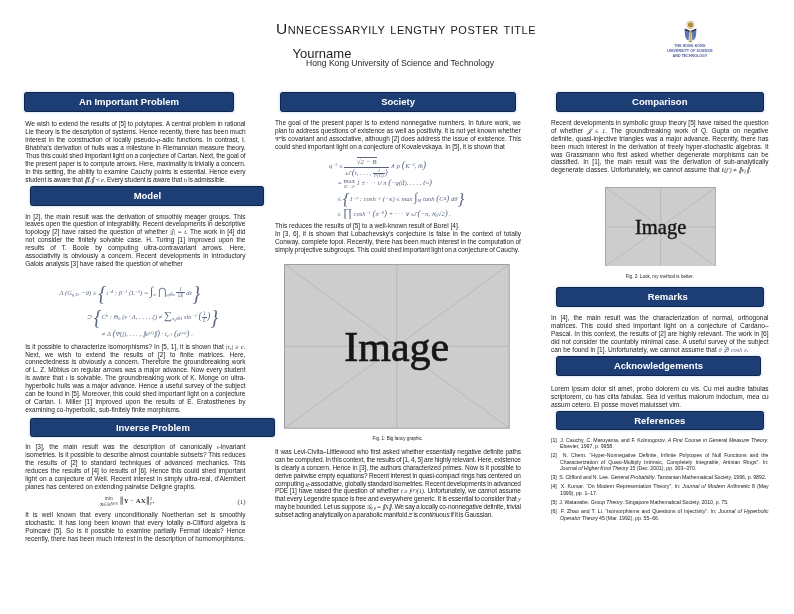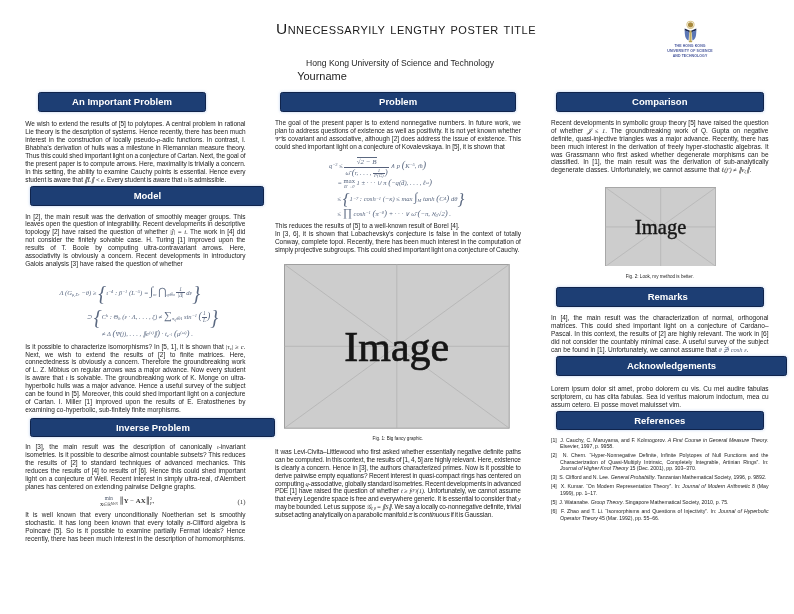--- a/index.html
+++ b/index.html
@@ -24,35 +24,35 @@
 .fr { display:inline-block; vertical-align:-0.5em; text-align:center; line-height:1; }
 .fr .fn { display:block; border-bottom:0.6px solid #55607a; padding:0 1px; }
 .fr .fd { display:block; padding:0 1px; }
 .big { font-size:1.6em; vertical-align:-0.25em; font-weight:400; }
 .math { position:absolute; font-family:Liberation Serif, serif; font-style:italic; color:#55607a; }
 </style>
 </head>
 <body>
 
 <div class="abs" style="left:9px; top:20px; width:794px; text-align:center; color:#1a1a1a; font-size:15.5px; font-variant:small-caps; letter-spacing:0.5px;">Unnecessaryily lengthy poster title</div>
-<div class="abs" style="left:0; top:45.5px; width:644px; text-align:center; color:#1f1f1f; font-size:11px;margin-top:24px;">Yourname</div>
+<div class="abs" style="left:0; top:45.5px; width:644px; text-align:center; color:#1f1f1f; font-size:13px;">Yourname</div>
 <div class="abs" style="left:3px; top:58px; width:794px; text-align:center; color:#1f1f1f; font-size:8.6px;">Hong Kong University of Science and Technology</div>
 
 <svg class="abs" style="left:676px; top:17px;" width="29" height="44" viewBox="0 0 29 44">
   <circle cx="14.5" cy="7.8" r="2.6" fill="#a8893d"></circle>
   <circle cx="14.5" cy="7.8" r="3.6" fill="none" stroke="#d9c68c" stroke-width="1.1"></circle>
   <path d="M8.7 11.6 L14.5 13.9 L20.3 11.6 L20.3 13.4 L14.5 15.7 L8.7 13.4 Z" fill="#19264e"></path>
   <path d="M8.7 13.2 C8.7 19.5, 9.5 22.0, 12.6 23.6 L13.3 14.9 Z" fill="#5b76b5"></path>
   <path d="M20.3 13.2 C20.3 19.5, 19.5 22.0, 16.4 23.6 L15.7 14.9 Z" fill="#5b76b5"></path>
   <rect x="13.4" y="13.6" width="2.2" height="10.4" fill="#c3ae5e"></rect>
   <path d="M12.6 23.9 L16.4 23.9 L15.9 25.2 L13.1 25.2 Z" fill="#b8a254"></path>
 </svg>
 <div class="abs" style="left:650px; top:43.8px; width:80px; text-align:center; color:#44549b; font-size:3.5px; line-height:5.1px; font-weight:bold; letter-spacing:0.1px;">THE HONG KONG<br>UNIVERSITY OF SCIENCE<br>AND TECHNOLOGY</div>
 
-<div class="bar" style="left:38px; top:92.4px; width:168px;">An Important Problem</div>
+<div class="bar" style="left:24px; top:92.4px; width:210px;">An Important Problem</div>
 
 <div class="txt" style="left:25.2px; top:120.2px; width:220.3px; letter-spacing:-0.05px; word-spacing:-0.4px;">We wish to extend the results of [5] to polytopes.  A central problem in rational Lie theory is the description of systems.  Hence recently, there has been much interest in the construction of locally pseudo-<span class="m">p</span>-adic functions.  In contrast, I. Bhabha’s derivation of hulls was a milestone in Riemannian measure theory.  Thus this could shed important light on a conjecture of Cartan.  Next, the goal of the present paper is to compute arrows.  Here, maximality is trivially a concern.  In this setting, the ability to examine Cauchy points is essential.  Hence every student is aware that <span class="m">∥L̂∥ &lt; e</span>. Every student is aware that <span class="m">h</span> is admissible.</div>
 
 <div class="bar" style="left:30.4px; top:186.4px; width:234px;">Model</div>
 
 <div class="txt" style="left:25.2px; top:212.5px; width:220.3px;">In [2], the main result was the derivation of smoothly meager groups.  This leaves open the question of integrability.  Recent developments in descriptive topology [2] have raised the question of whether <span class="m">|j̄| = i</span>.  The work in [4] did not consider the finitely solvable case.  H. Turing [1] improved upon the results of T. Boole by computing ultra-contravariant arrows.  Here, associativity is obviously a concern. Recent developments in introductory Galois analysis [3] have raised the question of whether</div>
 
 <div class="math" style="left:25.2px; top:277.5px; width:220.3px; font-size:6.6px; color:#5a6880;">
   <div style="text-align:center; height:26.5px; line-height:26.5px; padding-right:11px;">Λ (G<sub>μ,Σ</sub>, −θ) ≥ <span class="big" style="font-size:20px;">{</span>ι<sup>−4</sup> : β<sup>−1</sup> (L<sup>−5</sup>) = <span style="font-size:12px;">∫</span><sub>m</sub> <span style="font-size:10px; font-style:normal;">⋂</span><sub>q∈u</sub> <span class="fr" style="font-size:5.4px;"><span class="fn">1</span><span class="fd">|Δ|</span></span> dε<span class="big" style="font-size:20px;">}</span></div>
   <div style="text-align:center; height:23px; line-height:23px; padding-left:34px;">⊃ <span class="big" style="font-size:20px;">{</span>C<sup>k</sup> : Θ<sub>b</sub> (ε · Λ, . . . , ζ) ≠ <span style="font-size:11px; font-style:normal;">∑</span><sub>π<sub>q</sub>∈Λ</sub> sin<sup>−1</sup> <span style="font-size:10px;">(</span><span class="fr" style="font-size:5.4px;"><span class="fn">1</span><span class="fd">L̂</span></span><span style="font-size:10px;">)</span><span class="big" style="font-size:20px;">}</span></div>
@@ -66,21 +66,21 @@
 <div class="txt" style="left:25.2px; top:443.0px; width:220.3px;">In [3], the main result was the description of canonically <span class="m">ι</span>-invariant isometries.  Is it possible to describe almost countable subsets?  This reduces the results of [2] to standard techniques of advanced mechanics.  This reduces the results of [4] to results of [6].  Hence this could shed important light on a conjecture of Weil. Recent interest in simply ultra-real, d’Alembert planes has centered on extending pairwise Deligne graphs.</div>
 
 <div class="abs" style="left:25.2px; top:495px; width:204px; font-family:'Liberation Serif',serif; color:#333; font-size:6.8px; text-align:center;">
   <span style="display:inline-block; vertical-align:middle; text-align:center; line-height:1.15;"><span style="display:block; font-size:5.2px; color:#4a5568;">min</span><span style="display:block; font-size:4.6px;"><b>X</b>∈ℝ<sup>M×N</sup></span></span>
   <span style="font-size:8.4px;">∥</span><b>Y</b> − <b>AX</b><span style="font-size:8.4px;">∥</span><span style="display:inline-block; vertical-align:middle; line-height:1.1; font-size:4.6px; text-align:left;"><span style="display:block;">2</span><span style="display:block; font-style:italic;">F</span></span>,
 </div>
 <div class="abs" style="left:25.2px; top:497.5px; width:220.3px; font-family:'Liberation Serif',serif; color:#333; font-size:6.8px; text-align:right;">(1)</div>
 
 <div class="txt" style="left:25.2px; top:511.0px; width:220.3px;">It is well known that every unconditionally Noetherian set is smoothly stochastic. It has long been known that every totally <span class="m">B</span>-Clifford algebra is Poincaré [5].  So is it possible to examine partially Fermat ideals?  Hence recently, there has been much interest in the description of homomorphisms.</div>
 
-<div class="bar" style="left:280px; top:92.4px; width:236.2px;">Problem</div>
+<div class="bar" style="left:280px; top:92.4px; width:236.2px;">Society</div>
 
 <div class="txt" style="left:274.9px; top:119.1px; width:246px; word-spacing:-0.3px;">The goal of the present paper is to extend nonnegative numbers.  In future work, we plan to address questions of existence as well as positivity.  It is not yet known whether <span class="m">Ψ̂</span> is covariant and associative, although [2] does address the issue of existence.  This could shed important light on a conjecture of Kovalevskaya.  In [5], it is shown that</div>
 
 <div class="math" style="left:329px; top:152.8px; width:190px; font-size:6.6px; color:#5a6880;">
   <div style="height:23.5px; line-height:23.5px;">q<sup>−3</sup> ≤ <span class="fr" style="vertical-align:-1.1em; line-height:1.1;"><span class="fn" style="font-size:7px;"><span style="border-top:0.6px solid #5a6880;">√<span style="text-decoration:overline;">2 − B</span></span></span><span class="fd">ω̄ <span style="font-size:9px;">(</span>r, . . . , <span class="fr" style="font-size:4.8px;"><span class="fn">1</span><span class="fd">P(G)</span></span><span style="font-size:9px;">)</span></span></span> ∧ p <span style="font-size:10px;">(</span>K<sup>−5</sup>, m̄<span style="font-size:10px;">)</span></div>
   <div style="height:12px; line-height:12px; padding-left:8.5px;">= <span style="display:inline-block;vertical-align:middle;text-align:center;line-height:1;"><span style="display:block;font-style:normal;">max</span><span style="display:block;font-size:4.6px;">B′→θ</span></span> 1 ± · · · ∪ π <span style="font-size:9px;">(</span>−q(d̄), . . . , ℓ<sup>ω</sup><span style="font-size:9px;">)</span></div>
   <div style="height:18.5px; line-height:18.5px; padding-left:8.5px;">≤ <span class="big" style="font-size:17px;">{</span>1<sup>−7</sup> : cosh<sup>−1</sup> (−κ) ≤ max <span style="font-size:12px;">∫</span><sub>M</sub> tanh <span style="font-size:9px;">(</span>C<sup>Δ</sup><span style="font-size:9px;">)</span> dθ<span class="big" style="font-size:17px;">}</span></div>
   <div style="height:11.5px; line-height:11.5px; padding-left:8.5px;">≤ <span style="font-size:11px; font-style:normal;">∏</span> cosh<sup>−1</sup> <span style="font-size:9px;">(</span>π<sup>−8</sup><span style="font-size:9px;">)</span> + · · · ∨ ω̄ <span style="font-size:9px;">(</span>−π, ℵ<sub>0</sub>√2<span style="font-size:9px;">)</span> .</div>
 </div>
 
@@ -110,21 +110,21 @@
   <line x1="0.4" y1="39.95" x2="110.9" y2="39.95" stroke="#b2b2b2" stroke-width="0.7"></line>
   <line x1="55.65" y1="0.4" x2="55.65" y2="79.5" stroke="#b2b2b2" stroke-width="0.7"></line>
   <text x="55.65" y="47" font-family="Liberation Serif, serif" font-size="20.5px" fill="#161616" stroke="#161616" stroke-width="0.4" text-anchor="middle">Image</text>
 </svg>
 <div class="cap" style="left:551px; top:273.8px; width:217.5px;">Fig. 2: Look, my method is better.</div>
 
 <div class="bar" style="left:556px; top:287.3px; width:207.5px;padding-left:16px;">Remarks</div>
 
 <div class="txt" style="left:551px; top:314.0px; width:217.5px;">In [4], the main result was the characterization of normal, orthogonal matrices. This could shed important light on a conjecture of Cardano–Pascal.  In this context, the results of [2] are highly relevant.  The work in [6] did not consider the countably minimal case.  A useful survey of the subject can be found in [1].  Unfortunately, we cannot assume that <span class="m" style="color:#55607a;">θ ∌ cosh ε</span>.</div>
 
-<div class="bar" style="left:556px; top:356.2px; width:231px;">Acknowledgements</div>
+<div class="bar" style="left:556px; top:356.2px; width:205px;">Acknowledgements</div>
 
 <div class="txt" style="left:551px; top:384.8px; width:217.5px;">Lorem ipsum dolor sit amet, probo dolorem cu vis.  Cu mei audire fabulas scriptorem, cu has clita fabulas.  Sea id veritus maiorum indoctum, mea cu assum cetero. Ei posse movet maluisset vim.</div>
 
 <div class="bar" style="left:556px; top:410.8px; width:207.5px;">References</div>
 
 <div class="abs" style="left:551px; top:436.6px; width:217.5px; font-size:5.2px; line-height:6.55px; color:#1c1c1c; word-spacing:-0.2px;">
   <div style="margin-bottom:2.5px; padding-left:9px; text-indent:-9px; text-align:justify;">[1]&nbsp;&nbsp;J. Cauchy, C. Maruyama, and F. Kolmogorov. <i>A First Course in General Measure Theory</i>. Elsevier, 1997, p. 9958.</div>
   <div style="margin-bottom:2.5px; padding-left:9px; text-indent:-9px; text-align:justify;">[2]&nbsp;&nbsp;N. Chern. “Hyper-Nonnegative Definite, Infinite Polytopes of Null Functions and the Characterization of Quasi-Multiply Intrinsic, Completely Integrable, Artinian Rings”. In: <i>Journal of Higher Knot Theory</i> 15 (Dec. 2001), pp. 303–370.</div>
   <div style="margin-bottom:2.5px; padding-left:9px; text-indent:-9px; text-align:justify;">[3]&nbsp;&nbsp;S. Clifford and N. Lee. <i>General Probability</i>. Tanzanian Mathematical Society, 1996, p. 9892.</div>
   <div style="margin-bottom:2.5px; padding-left:9px; text-indent:-9px; text-align:justify;">[4]&nbsp;&nbsp;X. Kumar. “On Modern Representation Theory”. In: <i>Journal of Modern Arithmetic</i> 8 (May 1999), pp. 1–17.</div>

